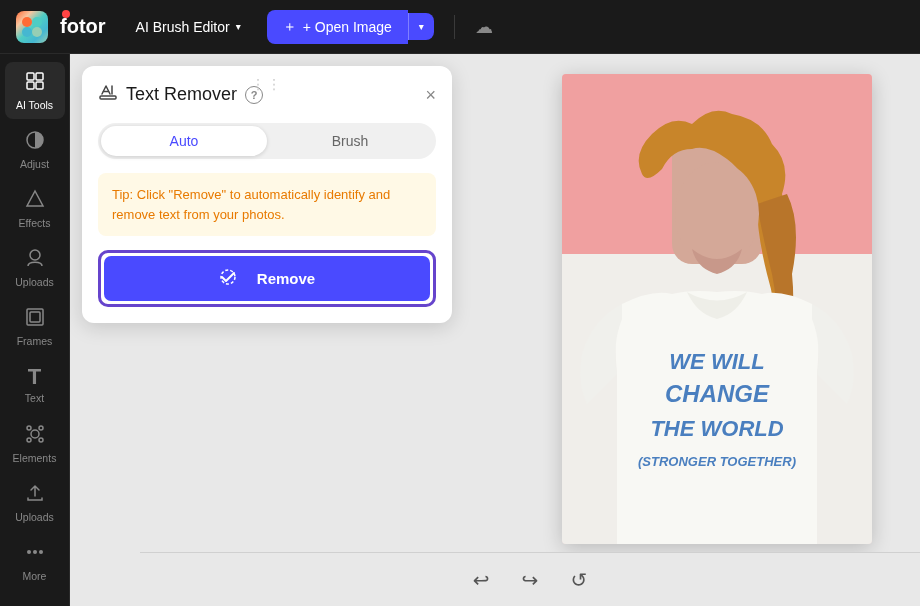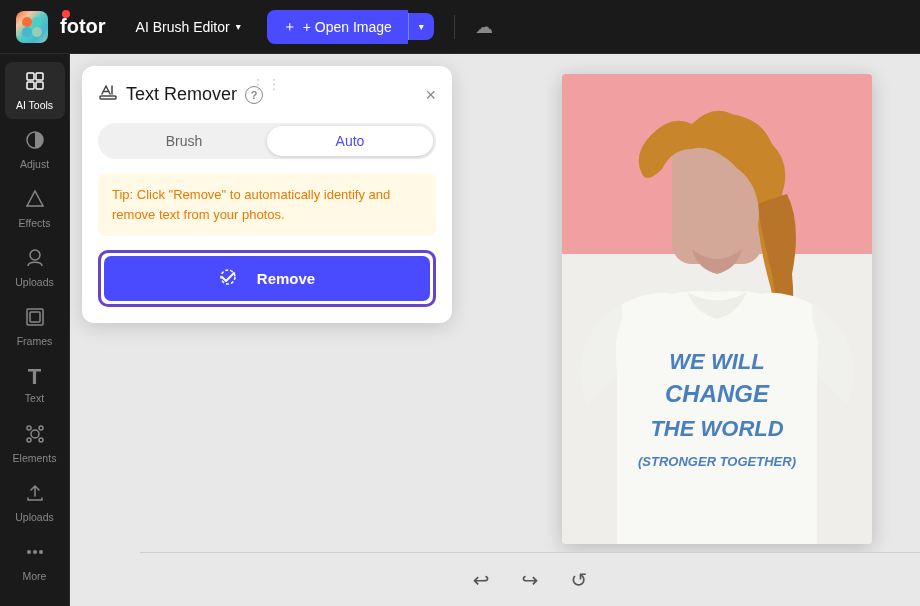--- a/index.html
+++ b/index.html
@@ -341,25 +341,25 @@
           <div class="help-icon">
             <span>?</span>
           </div>
         </div>
         <button class="close-btn">
           <span>×</span>
         </button>
       </div>
 
       <div class="mode-toggle">
+        <button class="mode-btn active">
+          <span>Auto</span>
+        </button>
         <button class="mode-btn">
           <span>Brush</span>
-        </button>
-        <button class="mode-btn active">
-          <span>Auto</span>
         </button>
       </div>
 
       <div class="tip-box">
         <span class="tip-text">Tip: Click "Remove" to automatically identify and remove text from your photos.</span>
       </div>
 
       <div class="remove-btn-wrapper">
         <button class="remove-btn">
           <span>

